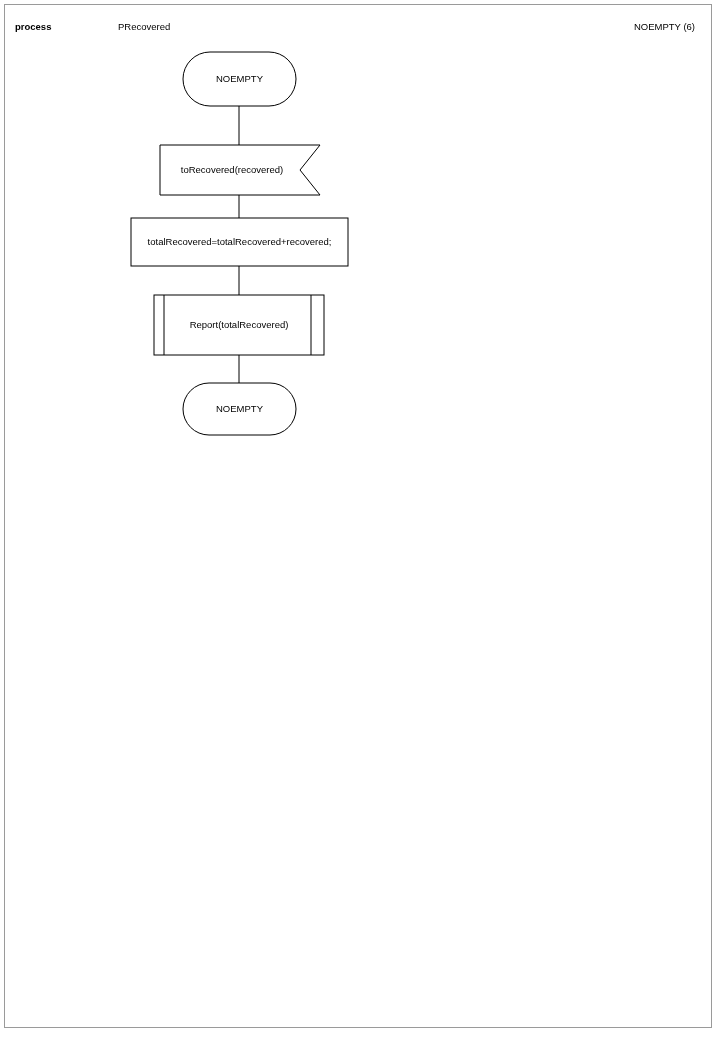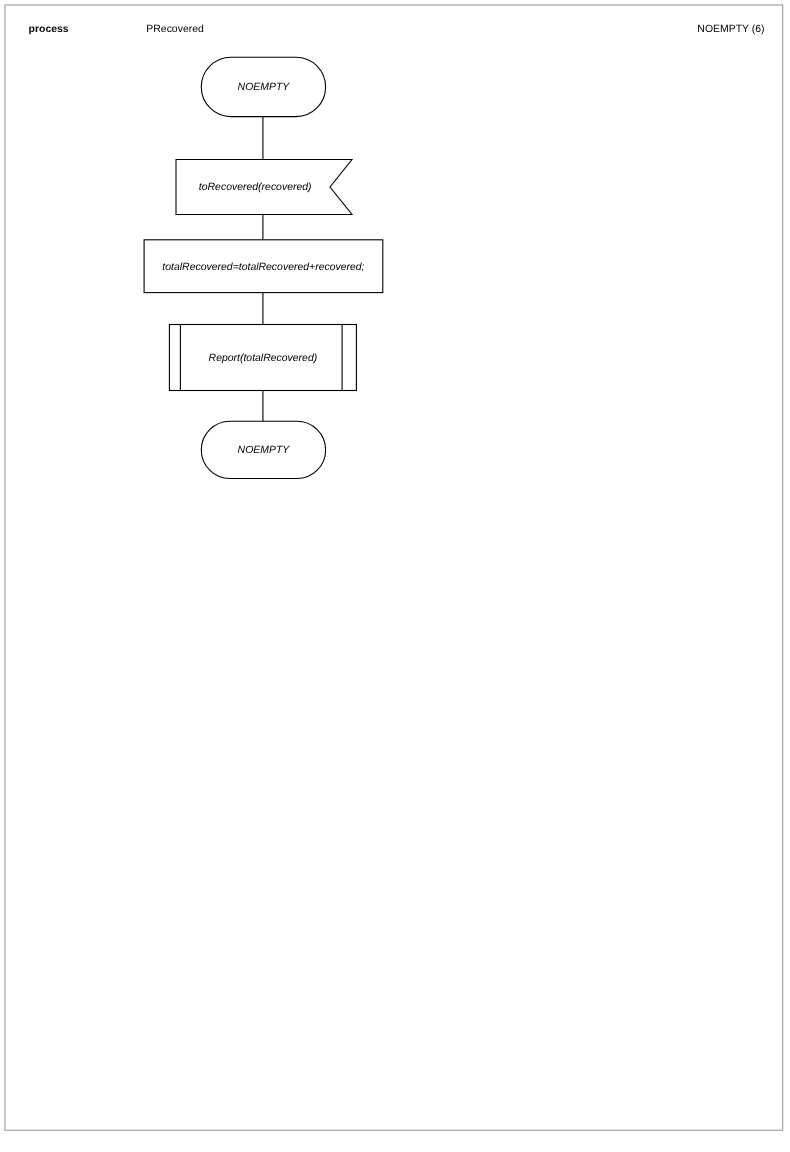--- a/index.html
+++ b/index.html
@@ -38,43 +38,42 @@
     height: 34px;
   }
   .hdr-text {
     position: absolute;
     font-size: 9.5px;
     line-height: 12px;
     white-space: nowrap;
     color: #000;
   }
   #hdr-kind {
-    left: 21px;
+    left: 10px;
     top: 16px;
     font-weight: bold;
     text-align: center;
   }
   #hdr-name {
-    left: 100px;
+    left: 85px;
     top: 16px;
     padding-left: 28px;
   }
   #hdr-right {
     right: 18px;
     top: 16px;
   }
 
   
   #diagram {
     position: absolute;
     left: 0;
     top: 0;
     width: 708px;
     height: 1024px;
-    font-style: italic;
   }
   #diagram svg {
     position: absolute;
     left: 0;
     top: 0;
     display: block;
   }
 
   .node-shape {
     fill: #ffffff;

